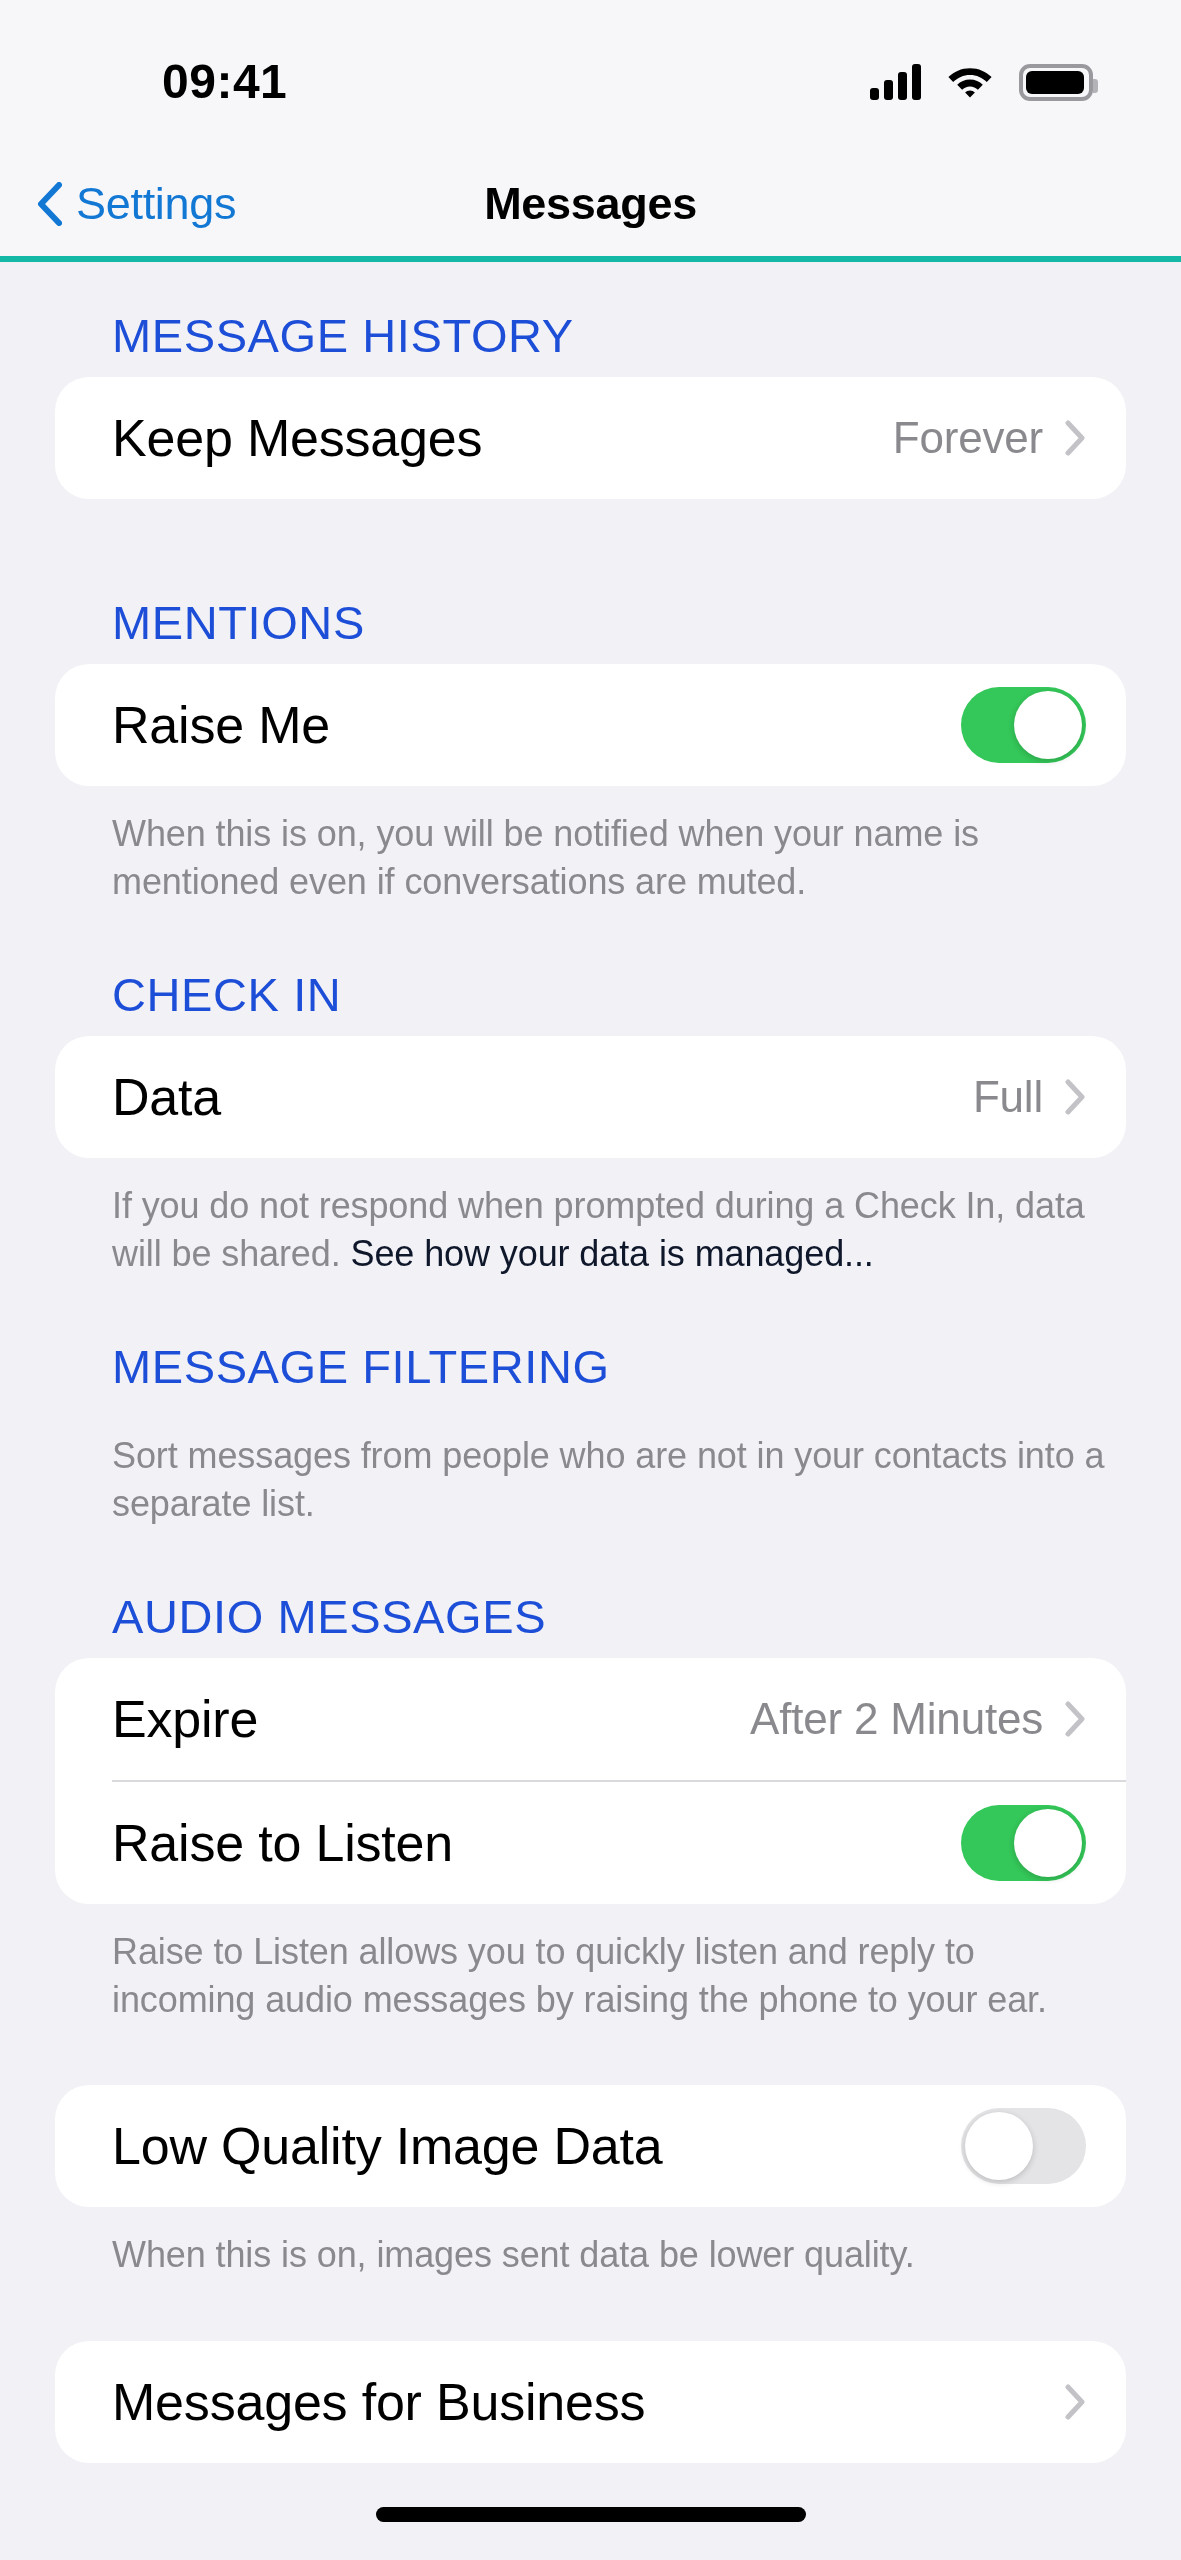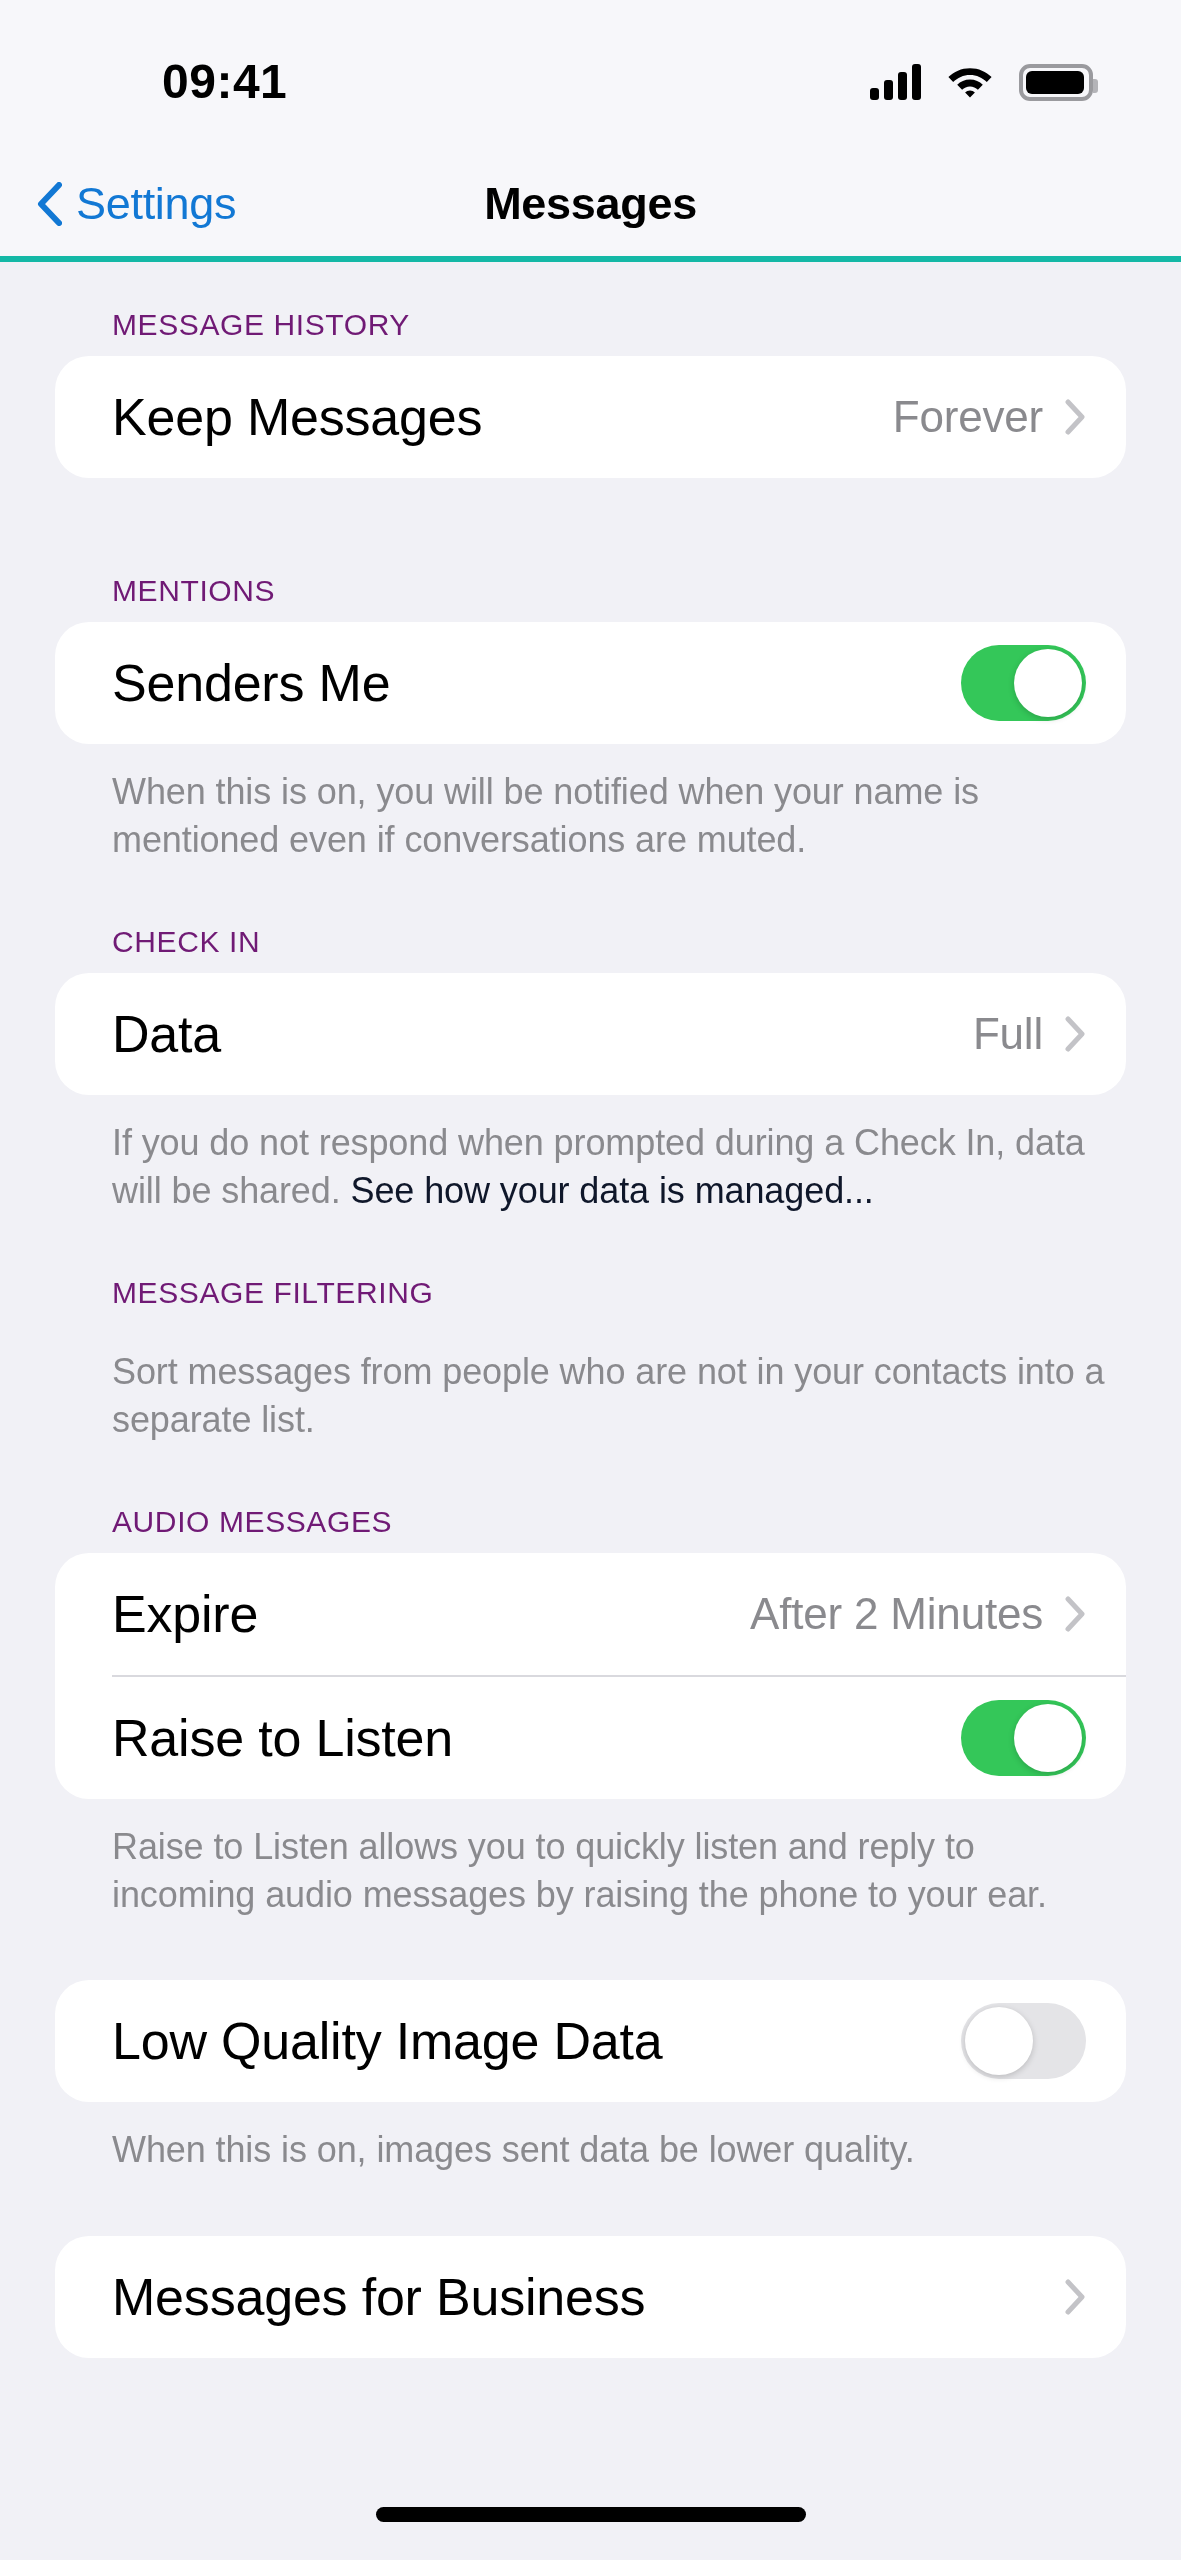--- a/index.html
+++ b/index.html
@@ -130,22 +130,22 @@
   }
 
   
   .content {
     flex: 1;
     overflow: hidden;
     padding-bottom: 0;
   }
 
   .section-header {
-    font-size: 30px;
-    color: #701a75;
+    font-size: 47px;
+    color: #1d4ed8;
     letter-spacing: 0.6px;
     padding: 0 0 14px 112px;
   }
 
   .card {
     background: #FFFFFF;
     border-radius: 34px;
     margin: 0 55px;
     overflow: hidden;
   }
@@ -289,21 +289,21 @@
         </div>
       </div>
     </div>
 
     <div class="gap-lg"></div>
 
     <div>
       <div class="section-header">MENTIONS</div>
       <div class="card">
         <div class="row">
-          <span class="row-label">Senders Me</span>
+          <span class="row-label">Raise Me</span>
           <span class="toggle on">
               <span class="knob"></span>
             </span>
         </div>
       </div>
       <div class="footer-text">When this is on, you will be notified when your name is mentioned even if conversations are muted.</div>
     </div>
 
     <div class="gap-md"></div>
 

